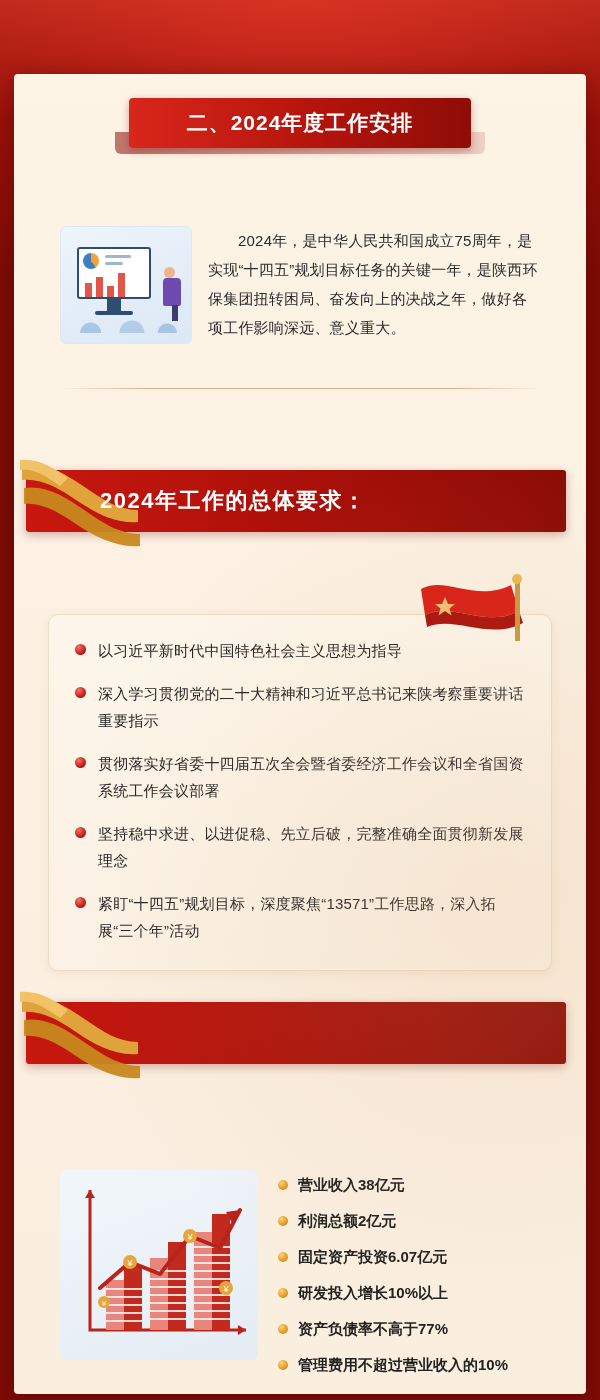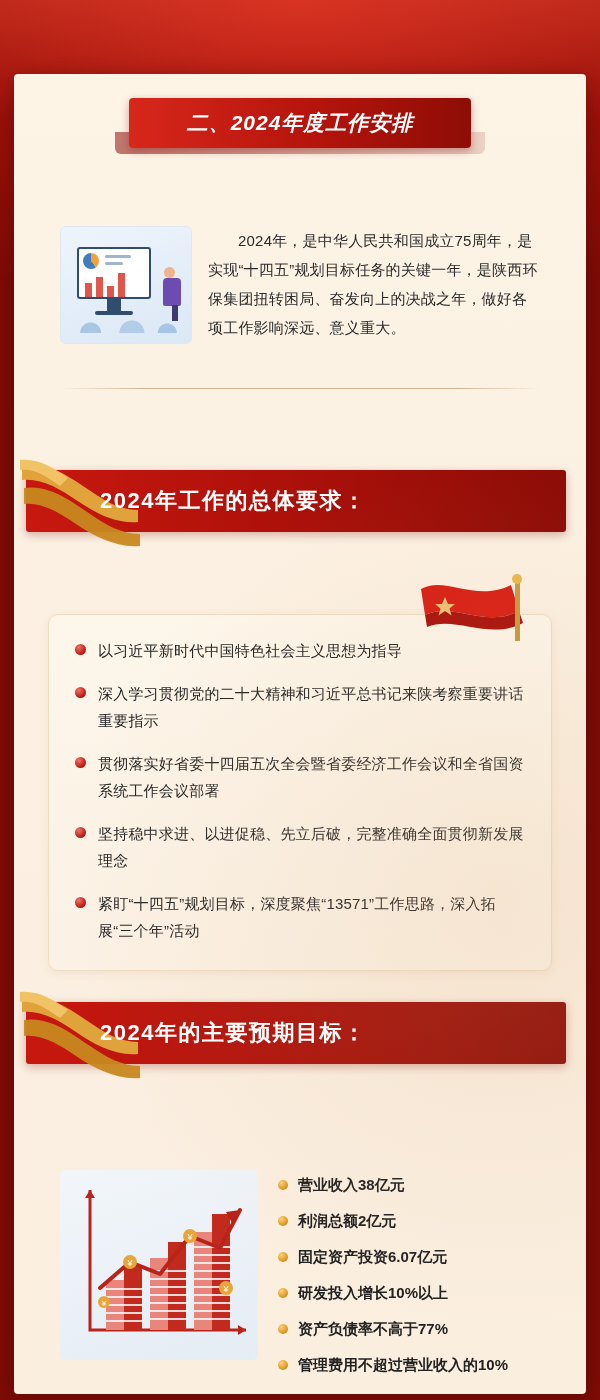--- a/index.html
+++ b/index.html
@@ -40,21 +40,21 @@
   }
 
   
   .banner-top {
     position: absolute;
     left: 115px; top: 24px;
     width: 342px; height: 50px;
     background: linear-gradient(90deg, #d8271b 0%, #b4140c 55%, #8e0d06 100%);
     border-radius: 4px 4px 4px 4px;
     box-shadow: 0 3px 8px rgba(120,10,5,.35);
-    display: flex; align-items: center; justify-content: center; font-style: italic;
+    display: flex; align-items: center; justify-content: center;
   }
   .banner-top::before {
     content: "";
     position: absolute; left: -14px; top: 10px;
     width: 20px; height: 30px;
     background: linear-gradient(180deg, #8a0c06, #5e0603);
     transform: skewY(18deg);
     border-radius: 2px;
     z-index: -1;
   }
@@ -323,21 +323,20 @@
       <span class="bullet-text">紧盯“十四五”规划目标，深度聚焦“13571”工作思路，深入拓展“三个年”活动</span>
     </div>
   </div>
 
   <div class="rh" style="top: 928px;">
     <svg class="ribbon" viewBox="0 0 120 92">
       <path d="M2,8 C26,2 48,18 66,30 C82,41 98,52 118,52 L118,64 C94,66 74,54 56,42 C40,31 22,20 2,22 Z" fill="#e0a23a"></path>
       <path d="M4,30 C28,26 50,42 70,56 C86,67 102,76 120,76 L120,88 C96,90 74,78 56,66 C40,55 22,44 4,46 Z" fill="#c8881f" opacity="0.95"></path>
       <path d="M0,2 C18,0 34,10 48,20 L40,28 C26,18 14,10 0,12 Z" fill="#f2c266"></path>
     </svg>
-    <span class="rh-text">2024年的主要预期目标：</span>
   </div>
 
   <div class="goals">
     <div class="goal-img">
       <svg viewBox="0 0 198 190" width="198" height="190">
 
         <path d="M30,20 L30,160 L186,160" stroke="#b8231a" stroke-width="3" fill="none"></path>
         <path d="M30,20 l-5,8 l10,0 z" fill="#b8231a"></path>
         <path d="M186,160 l-8,-5 l0,10 z" fill="#b8231a"></path>
 

